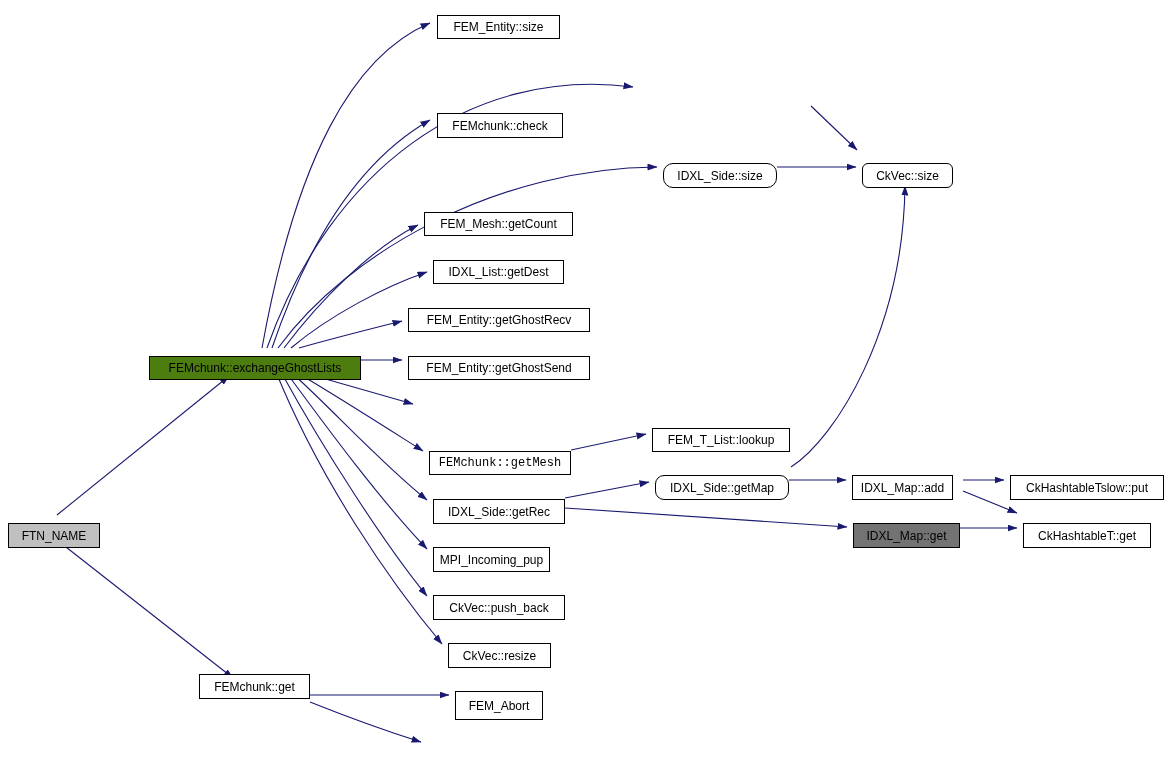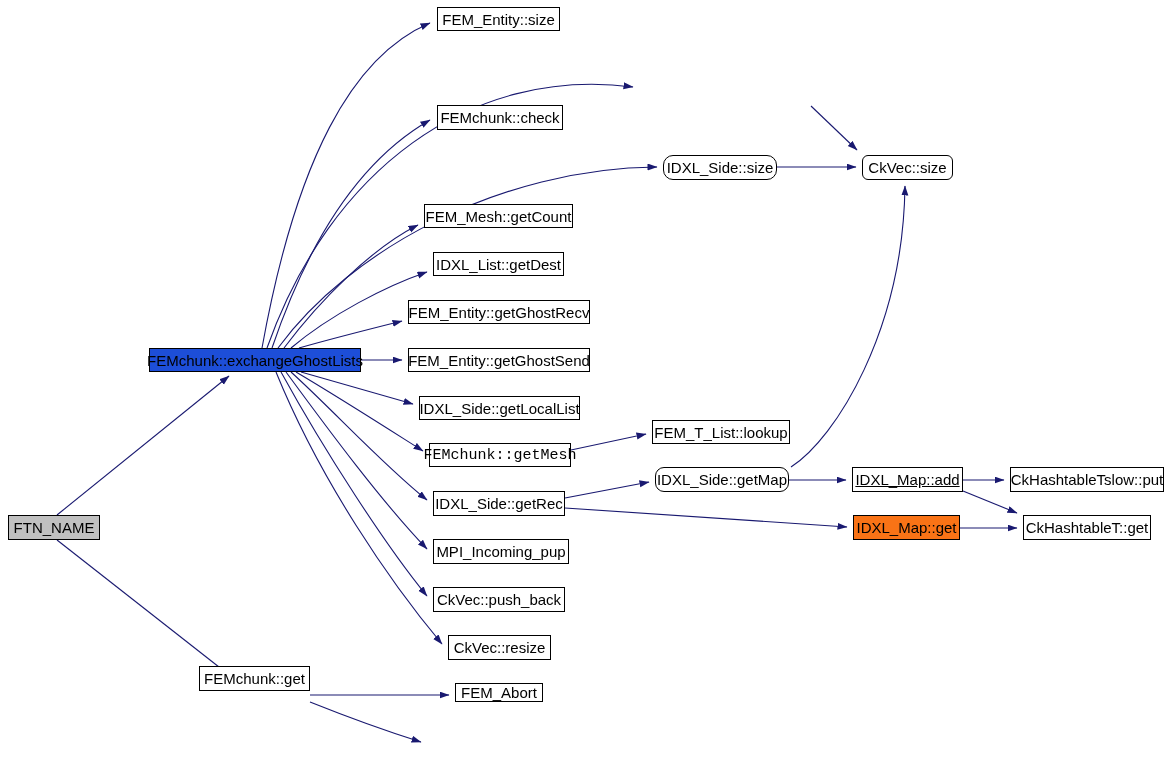--- a/index.html
+++ b/index.html
@@ -25,27 +25,28 @@
   #edges-svg path.edge {
     fill: none;
     stroke-width: 1.1px;
   }
   .node {
     position: absolute;
     box-sizing: border-box;
     border: 1px solid #000000;
     background: #ffffff;
     color: #000000;
-    font-size: 15px;
+    font-size: 12px;
     line-height: 1;
     display: flex;
     align-items: center;
     justify-content: center;
     white-space: nowrap;
     cursor: pointer;
+    margin-top: 8px;
   }
   .node.root {
     cursor: default;
   }
 </style>
 </head>
 <body>
 
 <div id="canvas">
   <svg id="edges-svg" viewBox="0 0 1171 760" xmlns="http://www.w3.org/2000/svg">
@@ -78,36 +79,35 @@
       <path d="M565,508 L847,527" class="edge" stroke="#191970" marker-end="url(#arrow)"></path>
       <path d="M789,480 L846,480" class="edge" stroke="#191970" marker-end="url(#arrow)"></path>
       <path d="M963,480 L1004,480" class="edge" stroke="#191970" marker-end="url(#arrow)"></path>
       <path d="M963,491 L1017,513" class="edge" stroke="#191970" marker-end="url(#arrow)"></path>
       <path d="M960,528 L1017,528" class="edge" stroke="#191970" marker-end="url(#arrow)"></path>
       <path d="M310,695 L449,695" class="edge" stroke="#191970" marker-end="url(#arrow)"></path>
       <path d="M310,702 C350,718 386,731 421,742" class="edge" stroke="#191970" marker-end="url(#arrow)"></path>
     </svg>
 
 <div class="node root" style="left: 8px; top: 515px; width: 92px; height: 25px; background: rgb(192, 192, 192);">FTN_NAME</div>
-    <div class="node" style="left: 149px; top: 348px; width: 212px; height: 24px; background: #1d4ed8;">FEMchunk::exchangeGhostLists</div>
+    <div class="node" style="left: 149px; top: 348px; width: 212px; height: 24px; background: #4d7c0f;">FEMchunk::exchangeGhostLists</div>
     <div class="node" style="left: 199px; top: 666px; width: 111px; height: 25px; background: rgb(255, 255, 255);">FEMchunk::get</div>
     <div class="node" style="left: 437px; top: 7px; width: 123px; height: 24px; background: rgb(255, 255, 255);">FEM_Entity::size</div>
     <div class="node" style="left: 437px; top: 105px; width: 126px; height: 25px; background: rgb(255, 255, 255);">FEMchunk::check</div>
     <div class="node" style="left: 663px; top: 155px; width: 114px; height: 25px; background: rgb(255, 255, 255); border-radius: 10px;">IDXL_Side::size</div>
     <div class="node" style="left: 862px; top: 155px; width: 91px; height: 25px; background: rgb(255, 255, 255); border-radius: 6px;">CkVec::size</div>
     <div class="node" style="left: 424px; top: 204px; width: 149px; height: 24px; background: rgb(255, 255, 255);">FEM_Mesh::getCount</div>
     <div class="node" style="left: 433px; top: 252px; width: 131px; height: 24px; background: rgb(255, 255, 255);">IDXL_List::getDest</div>
     <div class="node" style="left: 408px; top: 300px; width: 182px; height: 24px; background: rgb(255, 255, 255);">FEM_Entity::getGhostRecv</div>
     <div class="node" style="left: 408px; top: 348px; width: 182px; height: 24px; background: rgb(255, 255, 255);">FEM_Entity::getGhostSend</div>
-    <div class="node" style="left: 419px; top: 396px; width: 161px; height: 24px; background: rgb(255, 255, 255);">IDXL_Side::getLocalList</div>
     <div class="node" style="left: 652px; top: 420px; width: 138px; height: 24px; background: rgb(255, 255, 255);">FEM_T_List::lookup</div>
     <div class="node" style="left: 429px; top: 443px; width: 142px; height: 24px; background: rgb(255, 255, 255); font-family: Liberation Mono, monospace;">FEMchunk::getMesh</div>
     <div class="node" style="left: 655px; top: 467px; width: 134px; height: 25px; background: rgb(255, 255, 255); border-radius: 9px;">IDXL_Side::getMap</div>
     <div class="node" style="left: 433px; top: 491px; width: 132px; height: 25px; background: rgb(255, 255, 255);">IDXL_Side::getRec</div>
-    <div class="node" style="left: 852px; top: 467px; width: 111px; height: 25px; background: rgb(255, 255, 255); text-decoration: underline;">IDXL_Map::add</div>
+    <div class="node" style="left: 852px; top: 467px; width: 101px; height: 25px; background: rgb(255, 255, 255);">IDXL_Map::add</div>
     <div class="node" style="left: 1010px; top: 467px; width: 154px; height: 25px; background: rgb(255, 255, 255);">CkHashtableTslow::put</div>
-    <div class="node" style="left: 853px; top: 515px; width: 107px; height: 25px; background: #f97316;">IDXL_Map::get</div>
+    <div class="node" style="left: 853px; top: 515px; width: 107px; height: 25px; background: #737373;">IDXL_Map::get</div>
     <div class="node" style="left: 1023px; top: 515px; width: 128px; height: 25px; background: rgb(255, 255, 255);">CkHashtableT::get</div>
-    <div class="node" style="left: 433px; top: 539px; width: 136px; height: 25px; background: rgb(255, 255, 255);">MPI_Incoming_pup</div>
+    <div class="node" style="left: 433px; top: 539px; width: 117px; height: 25px; background: rgb(255, 255, 255);">MPI_Incoming_pup</div>
     <div class="node" style="left: 433px; top: 587px; width: 132px; height: 25px; background: rgb(255, 255, 255);">CkVec::push_back</div>
     <div class="node" style="left: 448px; top: 635px; width: 103px; height: 25px; background: rgb(255, 255, 255);">CkVec::resize</div>
-    <div class="node" style="left: 455px; top: 683px; width: 88px; height: 19px; background: rgb(255, 255, 255);">FEM_Abort</div>
+    <div class="node" style="left: 455px; top: 683px; width: 88px; height: 29px; background: rgb(255, 255, 255);">FEM_Abort</div>
   </div>
 
 </body></html>

